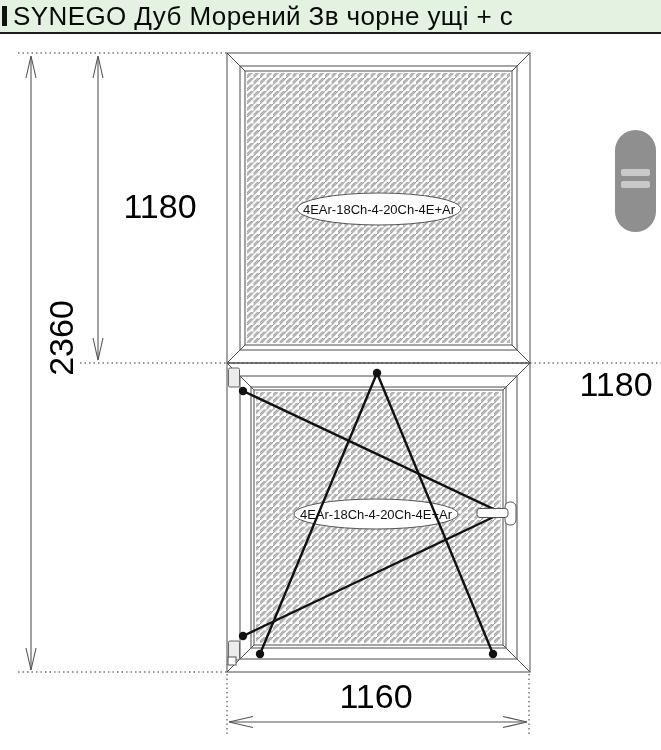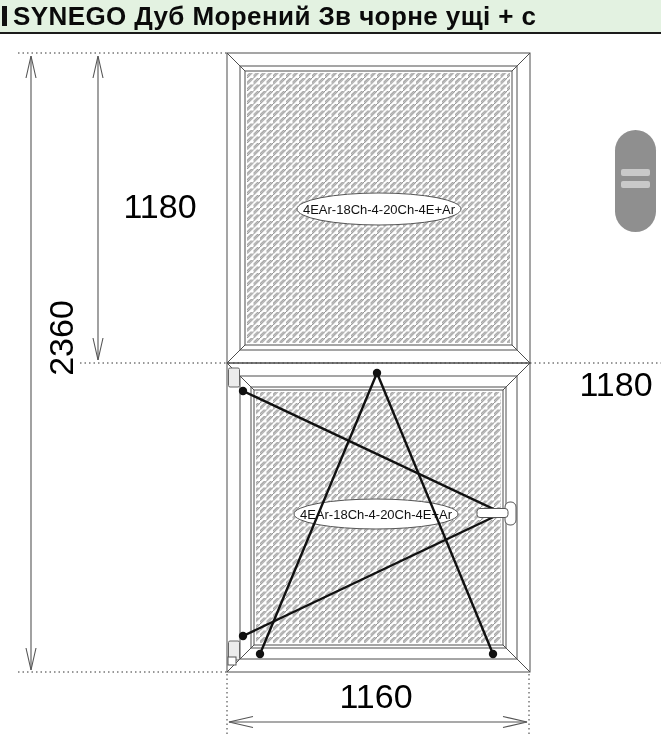--- a/index.html
+++ b/index.html
@@ -4,21 +4,21 @@
 <style>
   html,body{margin:0;padding:0;background:#ffffff;}
   body{width:661px;height:750px;position:relative;overflow:hidden;
        font-family:"Liberation Sans",sans-serif;}
 
   
   .titlebar{position:absolute;top:0;left:0;width:661px;height:32px;
     background:var(--titlebar_bg);border-bottom:2px solid #1b1b1b;
     display:flex;align-items:center;white-space:nowrap;overflow:hidden;}
   .glyph-bar{width:5px;height:20px;background:#111;margin-left:2px;flex:0 0 auto;}
-  .title-text{font-size:26px;font-weight:bold;color:#0a0a0a;margin-left:6px;
+  .title-text{font-size:26px;font-weight:normal;color:#0a0a0a;margin-left:6px;
     letter-spacing:.4px;}
 
   
   .drawing{position:absolute;top:34px;left:0;}
   .fl{fill:none;stroke:var(--frame_line);stroke-width:1;}
   .ol{fill:none;stroke:var(--opening_line);stroke-width:2.4;stroke-linecap:round;}
   .odot{fill:var(--opening_line);stroke:none;}
   .dim{fill:none;stroke:var(--dim_line);stroke-width:1.1;}
   .dotl{fill:none;stroke:#333;stroke-width:1;stroke-dasharray:1.5 3;}
   .dimtext{font-family:"Liberation Sans",sans-serif;font-size:34px;fill:#000;}

